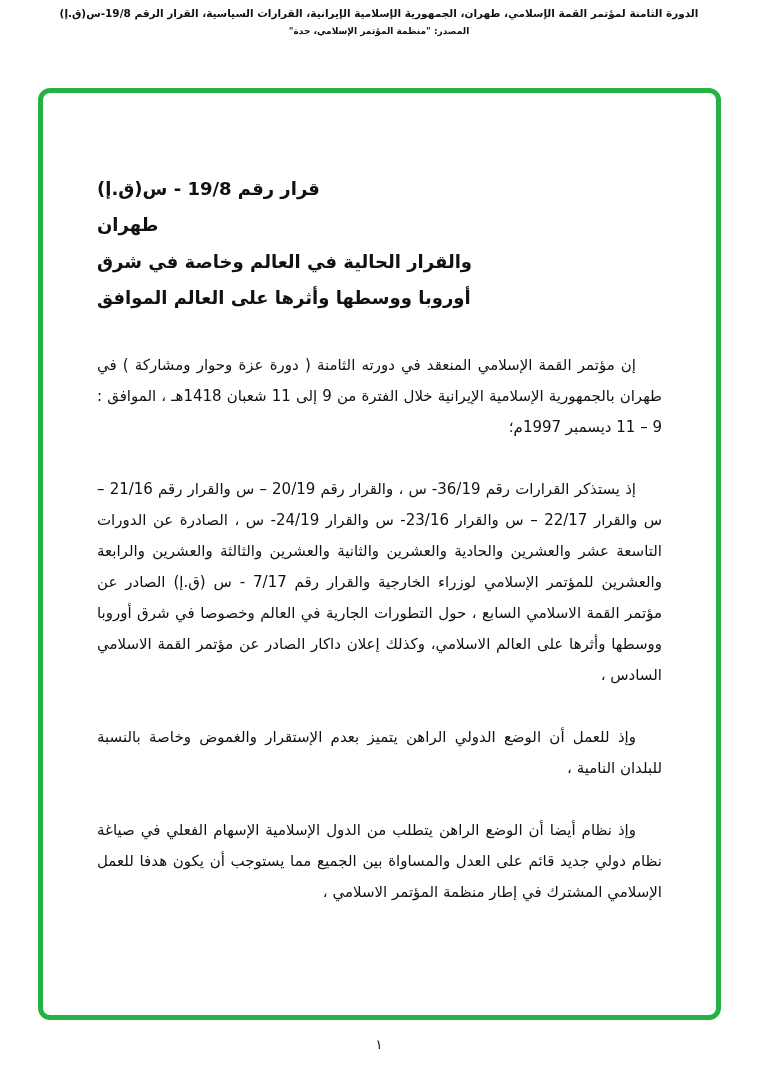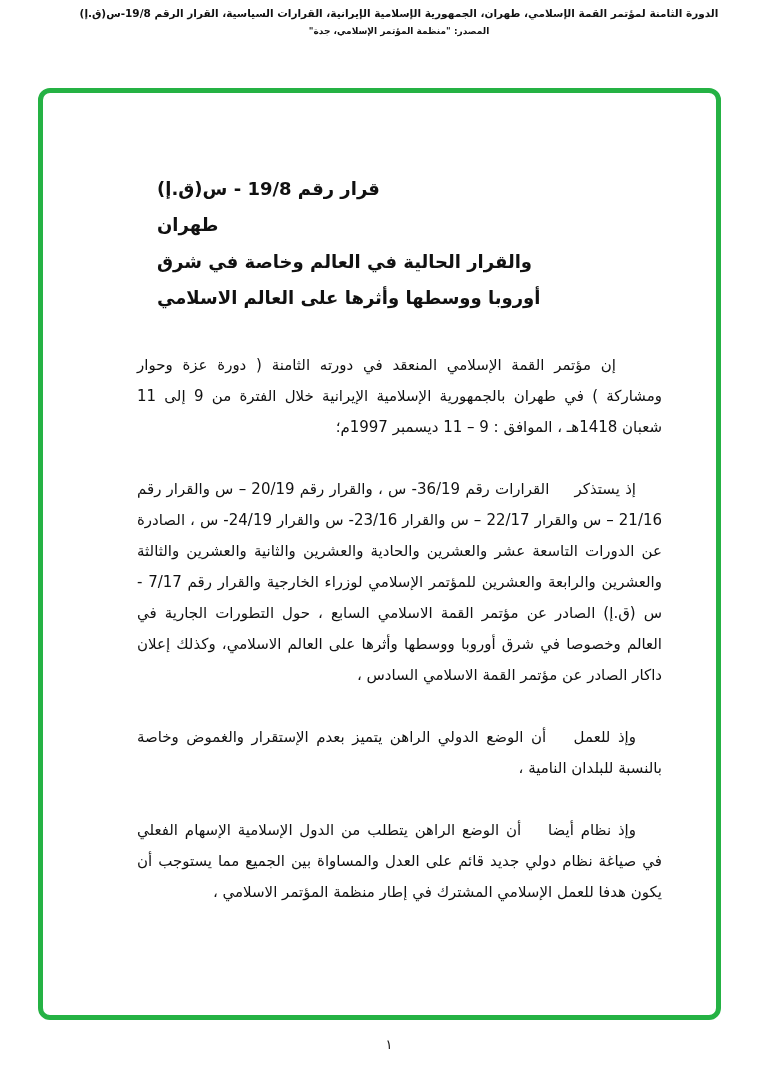--- a/index.html
+++ b/index.html
@@ -1,15 +1,15 @@
 <!DOCTYPE html>
 <html lang="ar"><head>
 <meta charset="utf-8">
 <style>
-  * { box-sizing: border-box; padding-left: 20px; }
+  * { box-sizing: border-box; }
   html, body {
     margin: 0;
     padding: 0;
     background: #ffffff;
     font-family: "DejaVu Sans", sans-serif;
     color: #111111;
   }
   .page {
     position: relative;
     width: 758px;
@@ -90,21 +90,21 @@
     <div class="line2">المصدر:  "منظمة المؤتمر الإسلامي، جدة"</div>
   </div>
 
   <div class="frame" style="border-color: rgb(37, 178, 68);">
     <div class="content">
 
       <div class="title-block">
         <div class="t-line">قرار رقم 19/8 - س(ق.إ)</div>
         <div class="t-line">طهران</div>
         <div class="t-line">والقرار الحالية في العالم وخاصة في شرق</div>
-        <div class="t-line">أوروبا ووسطها وأثرها على العالم الاسلامي</div>
+        <div class="t-line">أوروبا ووسطها وأثرها على العالم الموافق</div>
       </div>
 
       <p class="para">
         <span class="lead"></span><span>إن مؤتمر القمة الإسلامي المنعقد في دورته الثامنة ( دورة عزة وحوار ومشاركة ) في طهران بالجمهورية الإسلامية الإيرانية خلال الفترة من 9 إلى 11 شعبان 1418هـ ، الموافق : 9 – 11 ديسمبر 1997م؛</span>
       </p>
 
       <p class="para">
         <span class="lead">إذ يستذكر</span><span> القرارات رقم 36/19- س ، والقرار رقم 20/19 – س والقرار رقم 21/16 – س والقرار 22/17 – س والقرار 23/16- س والقرار 24/19- س ، الصادرة عن الدورات التاسعة عشر والعشرين والحادية والعشرين والثانية والعشرين والثالثة والعشرين والرابعة والعشرين للمؤتمر الإسلامي لوزراء الخارجية والقرار رقم 7/17 - س (ق.إ) الصادر عن مؤتمر القمة الاسلامي السابع ، حول التطورات الجارية في العالم وخصوصا في شرق أوروبا ووسطها وأثرها على العالم الاسلامي، وكذلك إعلان داكار الصادر عن مؤتمر القمة الاسلامي السادس ،</span>
       </p>
 

